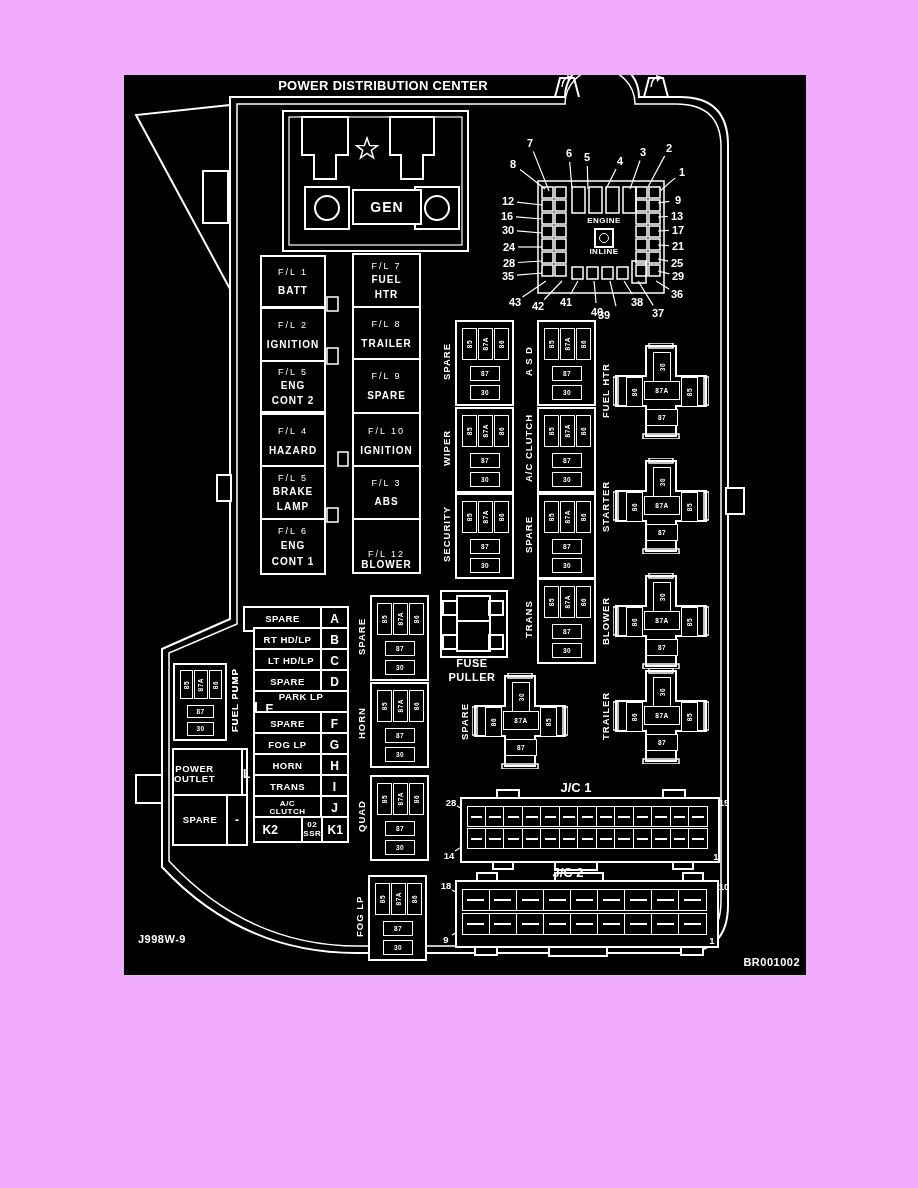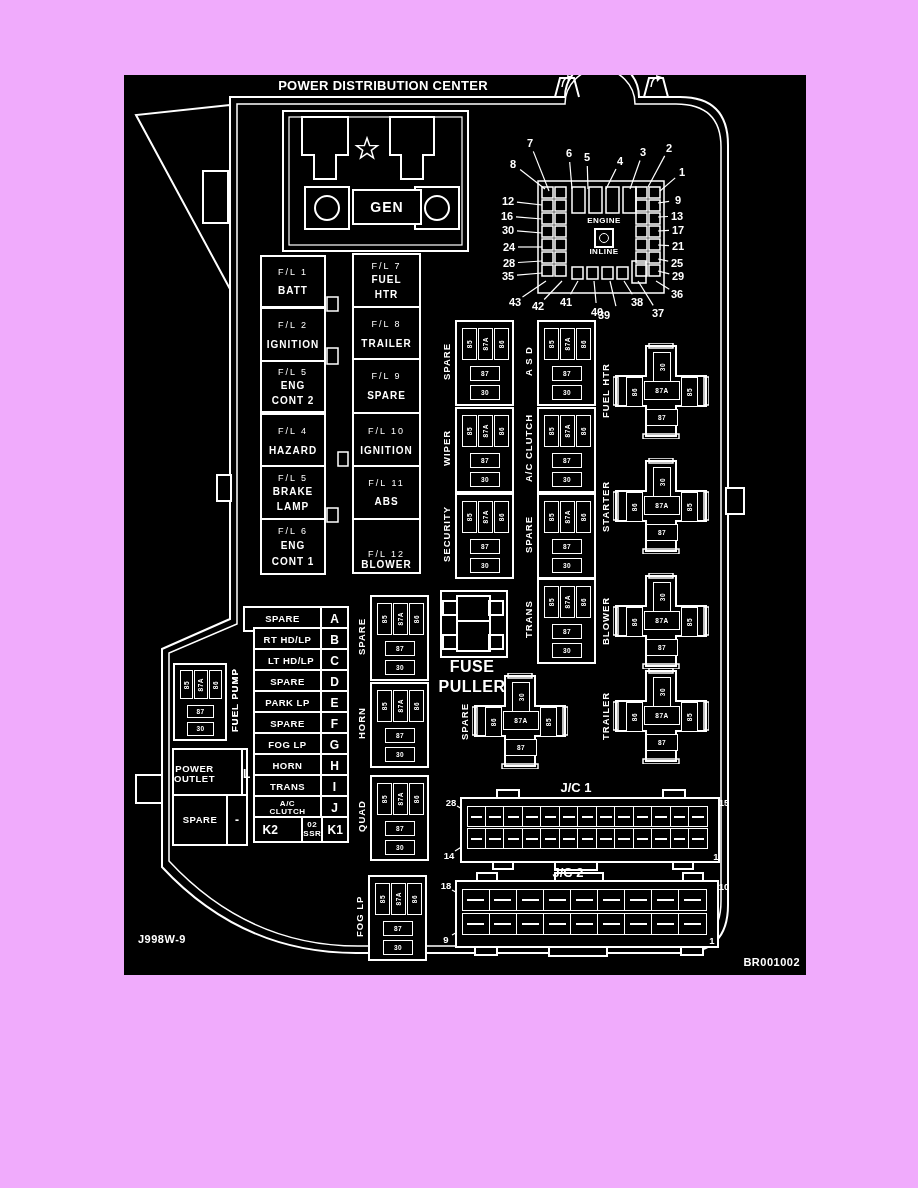--- a/index.html
+++ b/index.html
@@ -30,21 +30,21 @@
   .jc{position:absolute;border:2.5px solid #fff;background:#000;}
   .jc-row{position:absolute;display:flex;}
   .jc-cell{position:relative;border:1.5px solid #fff;flex:1;margin-left:-1.5px;background:#000;}
   .jc-cell .dash{position:absolute;left:18%;right:18%;top:50%;height:2px;margin-top:-1px;background:#fff;}
   .jc-tab{position:absolute;border:2px solid #fff;background:#000;}
   .corner-num{position:absolute;color:#fff;font-weight:bold;font-size:9.5px;transform:translate(-50%,-50%);}
   .jc-label{position:absolute;color:#fff;font-weight:bold;font-size:13px;transform:translate(-50%,-50%);white-space:nowrap;}
   .ref{position:absolute;color:#fff;font-weight:bold;font-size:11px;letter-spacing:.5px;}
   .gen-box{position:absolute;border:2px solid #fff;background:#000;color:#fff;display:flex;align-items:center;
            justify-content:center;font-weight:bold;font-size:14px;letter-spacing:1px;}
-  .fp-label{position:absolute;color:#fff;font-weight:bold;font-size:16px;line-height:1.25;text-align:center;letter-spacing:.5px;}
+  .fp-label{position:absolute;color:#fff;font-weight:bold;font-size:11px;line-height:1.25;text-align:center;letter-spacing:.5px;}
   .grid-txt{position:absolute;color:#fff;font-weight:bold;font-size:8px;text-align:center;letter-spacing:.5px;}
 </style>
 </head>
 <body>
 
 <div id="page">
   <div id="pdc-canvas">
     <svg id="outline-svg" width="682" height="900">
         <path d="M106,22 L441,22 A37,37 0 0 1 515,22 L556,22 Q604,22 604,70 L604,830 Q604,878 556,878 L232,878 Q118,878 38,792 L38,574 L106,544 Z" fill="none" stroke="#fff" stroke-width="2"></path>
         <path d="M113,29 L441,29 A30,30 0 0 1 511,29 L552,29 Q597,29 597,72 L597,826 Q597,871 552,871 L234,871 Q124,871 45,786 L45,578 L113,549 Z" fill="none" stroke="#fff" stroke-width="1.5"></path>
@@ -237,21 +237,21 @@
       </div>
       <div class="fl-box" style="left: 228px; top: 283px; width: 65px; height: 49px;">
         <div class="fl-id">F/L 9</div>
         <div class="fl-line">SPARE</div>
       </div>
       <div class="fl-box" style="left: 228px; top: 337px; width: 65px; height: 50px;">
         <div class="fl-id">F/L 10</div>
         <div class="fl-line">IGNITION</div>
       </div>
       <div class="fl-box" style="left: 228px; top: 390px; width: 65px; height: 47px;">
-        <div class="fl-id">F/L 11</div>
+        <div class="fl-id">F/L 3</div>
         <div class="fl-line">ABS</div>
       </div>
       <div class="fl-box" style="left: 228px; top: 443px; width: 65px; height: 48px; justify-content: flex-end;">
         <div class="fl-id">F/L 12</div>
         <div class="fl-line">BLOWER</div>
       </div>
       <div class="relay-box" style="left: 331px; top: 245px; width: 55px; height: 82px;">
         <div class="pin v" style="left: 5px; top: 6px; width: 13px; height: 30px;">
           <span>85</span>
         </div>
@@ -609,21 +609,21 @@
           <div style="position: static; margin-left: 7px;">LT HD/LP</div>
         </div>
         <div class="list-letter">C</div>
       </div>
       <div class="list-row" style="left: 129px; top: 594px; width: 92px; height: 22px;">
         <div class="list-label">
           <div style="position: static;">SPARE</div>
         </div>
         <div class="list-letter">D</div>
       </div>
-      <div class="list-row" style="left: 129px; top: 615px; width: 92px; height: 22px;">
+      <div class="list-row" style="left: 129px; top: 615px; width: 92px; height: 22px; flex-direction: column;">
         <div class="list-label">
           <div style="position: static;">PARK LP</div>
         </div>
         <div class="list-letter">E</div>
       </div>
       <div class="list-row" style="left: 129px; top: 636px; width: 92px; height: 22px;">
         <div class="list-label">
           <div style="position: static;">SPARE</div>
         </div>
         <div class="list-letter">F</div>

